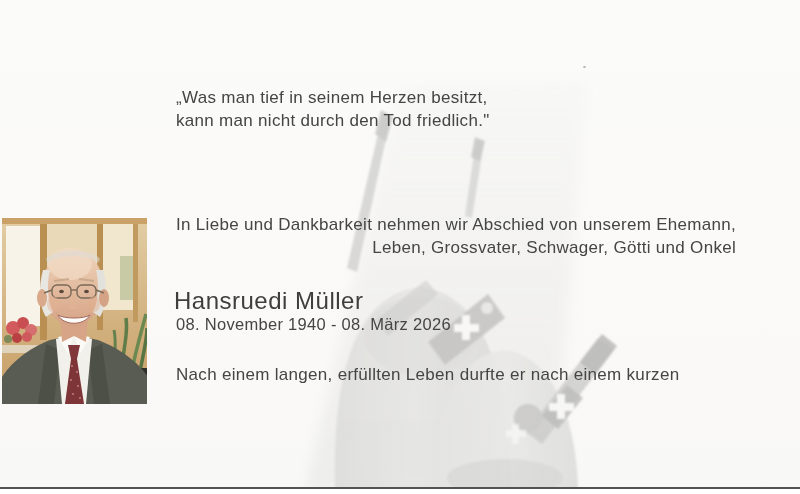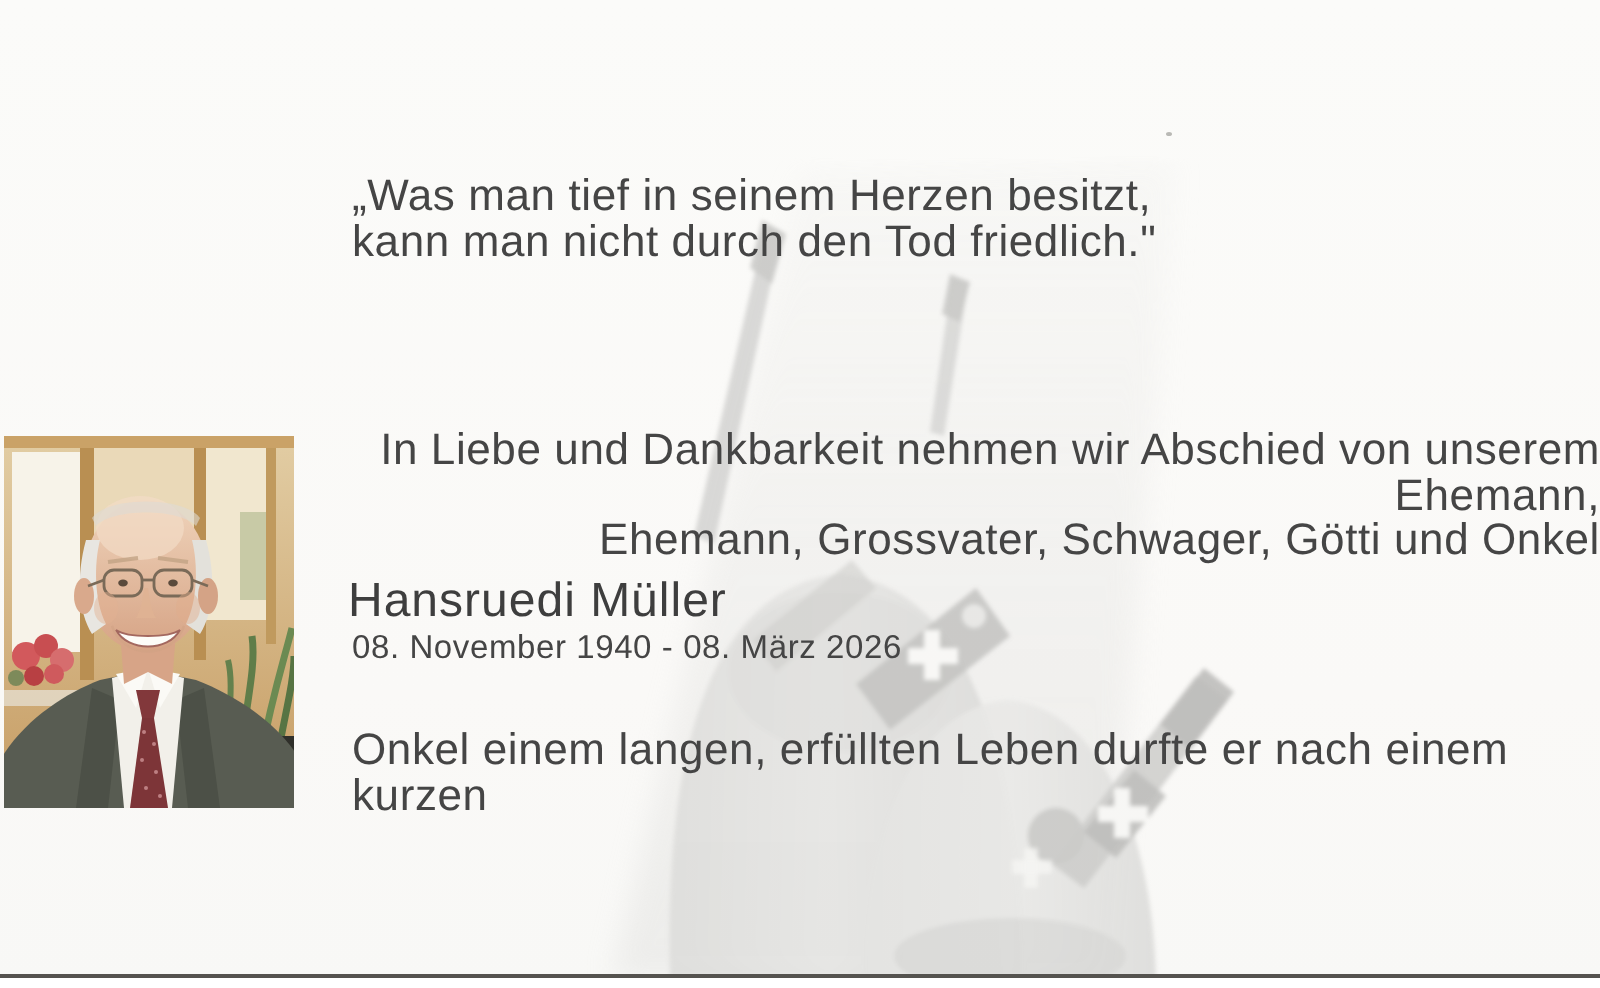--- a/index.html
+++ b/index.html
@@ -6,21 +6,21 @@
   .card{
     position:relative;
     width:800px;height:494px;
     margin:0 auto;
     background:linear-gradient(180deg,#fbfbf9 0%,#faf9f7 70%,#f8f8f6 100%);
     overflow:hidden;
     font-family:"Liberation Sans", sans-serif;
     color:#454545;
   }
   .txt{position:absolute;font-weight:300;letter-spacing:0.3px;color:#454545;}
-  .body-text{font-size:22px;line-height:22.5px;}
+  .body-text{font-size:17px;line-height:22.5px;}
   .quote-block{left:176px;top:87px;}
   .quote-attrib{left:176px;top:131px;font-size:16.5px;line-height:22px;}
   .dateline{left:522px;top:87px;font-size:16.5px;line-height:22px;}
   .announcement{left:176px;top:214px;text-align:right;}
   .deceased-name{left:174px;top:283px;font-size:24px;line-height:36px;color:#3e3e3e;letter-spacing:0.5px;}
   .life-dates{left:176px;top:313px;font-size:16.5px;line-height:22px;}
   .closing{left:176px;top:364px;}
   .watermark{position:absolute;left:280px;top:80px;width:400px;height:409px;z-index:1;opacity:0.55;filter:blur(1.1px);}
   .photo{position:absolute;left:2px;top:218px;width:145px;height:186px;z-index:3;}
   .text-layer{position:absolute;inset:0;z-index:4;}
@@ -179,29 +179,29 @@
 
     <div class="txt body-text quote-block">
       <div>„Was man tief in seinem Herzen besitzt,</div>
       <div>kann man nicht durch den Tod friedlich."</div>
     </div>
 
 
 
     <div class="txt body-text announcement">
       <div>In Liebe und Dankbarkeit nehmen wir Abschied von unserem Ehemann,</div>
-      <div>Ehemann, Grossvater, Schwager, Götti und Onkel</div>
+      <div>Leben, Grossvater, Schwager, Götti und Onkel</div>
     </div>
 
     <div class="txt deceased-name">Hansruedi Müller</div>
 
     <div class="txt life-dates">08. November 1940 - 08. März 2026</div>
 
     <div class="txt body-text closing">
-      <div>Onkel einem langen, erfüllten Leben durfte er nach einem kurzen</div>
+      <div>Nach einem langen, erfüllten Leben durfte er nach einem kurzen</div>
     </div>
 
   </div>
 
   <div class="white-bottom"></div>
   <div class="scan-line"></div>
 
 </div>
 
 </body></html>

